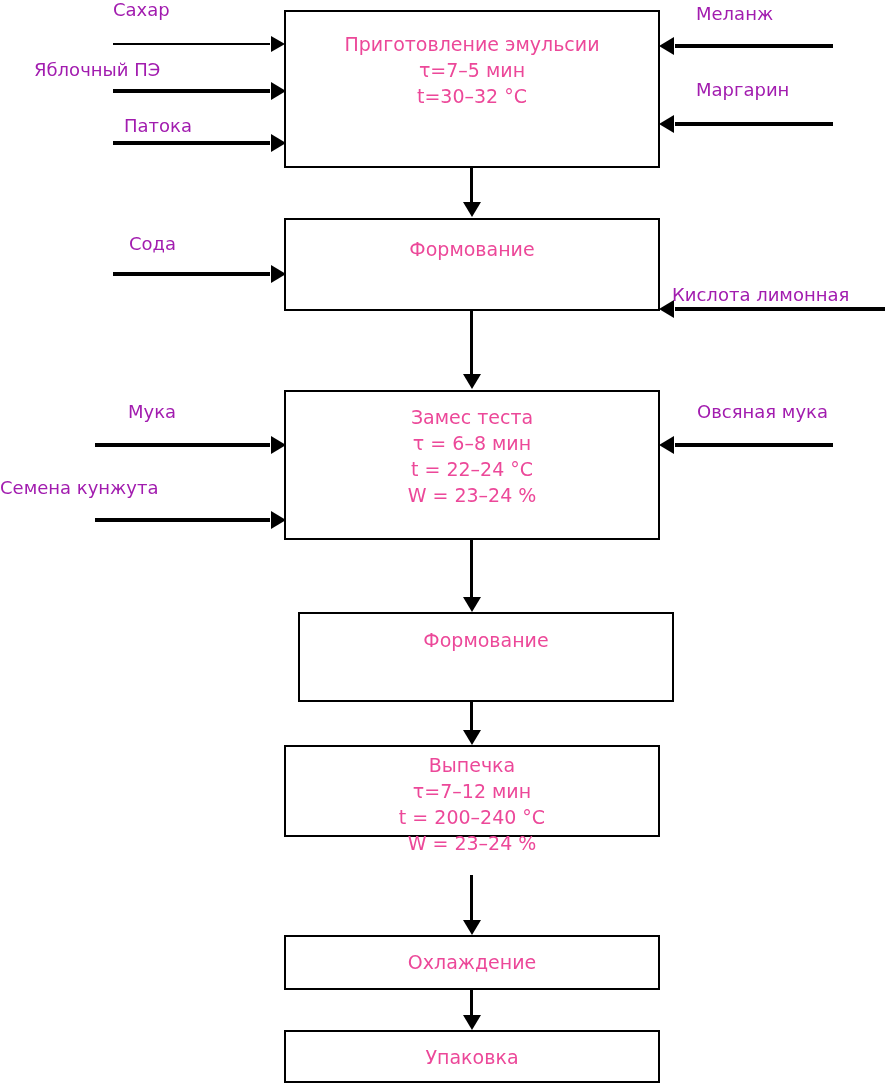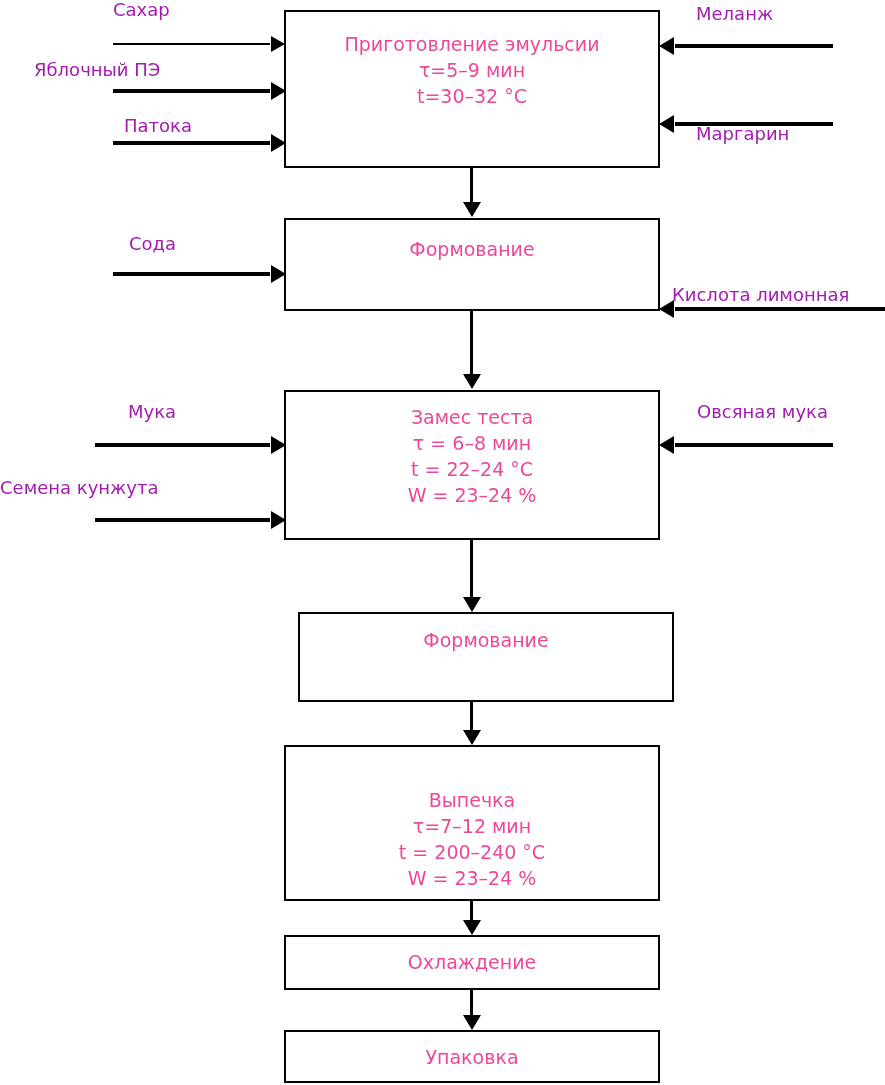--- a/index.html
+++ b/index.html
@@ -99,21 +99,21 @@
 <div id="canvas">
 
   <div class="side-label" style="left:113px; top:0px;">Сахар</div>
   <div class="side-label" style="left:34px; top:60px;">Яблочный ПЭ</div>
   <div class="side-label" style="left:124px; top:116px;">Патока</div>
   <div class="side-label" style="left:129px; top:234px;">Сода</div>
   <div class="side-label" style="left:128px; top:402px;">Мука</div>
   <div class="side-label" style="left:0px; top:478px;">Семена кунжута</div>
 
   <div class="side-label" style="left:696px; top:4px;">Меланж</div>
-  <div class="side-label" style="left:696px; top:80px;margin-top:44px;">Маргарин</div>
+  <div class="side-label" style="left:696px; top:80px;">Маргарин</div>
   <div class="side-label" style="left:672px; top:285px;">Кислота лимонная</div>
   <div class="side-label" style="left:697px; top:402px;">Овсяная мука</div>
 
   <div class="h-arrow thin to-right" style="left:113px; top:43px; width:157px;">
       <span class="head"></span>
     </div>
 
   <div class="h-arrow to-right" style="left:113px; top:89px; width:157px;">
       <span class="head"></span>
     </div>
@@ -169,40 +169,40 @@
   <div class="v-arrow" style="left:470px; top:875px; height:45px;">
       <span class="head"></span>
     </div>
 
   <div class="v-arrow" style="left:470px; top:990px; height:25px;">
       <span class="head"></span>
     </div>
 
   <div class="box" style="left:284px; top:10px; width:376px; height:158px; padding-top:19px;">
     <div class="box-line">Приготовление эмульсии</div>
-    <div class="box-line">τ=5–9 мин</div>
+    <div class="box-line">τ=7–5 мин</div>
     <div class="box-line">t=30–32 °C</div>
   </div>
 
   <div class="box" style="left:284px; top:218px; width:376px; height:93px; padding-top:16px;">
     <div class="box-line">Формование</div>
   </div>
 
   <div class="box" style="left:284px; top:390px; width:376px; height:150px; padding-top:12px;">
     <div class="box-line">Замес теста</div>
     <div class="box-line">τ = 6–8 мин</div>
     <div class="box-line">t = 22–24 °C</div>
     <div class="box-line">W = 23–24 %</div>
   </div>
 
   <div class="box" style="left:284px; top:612px; width:376px; height:90px; padding-top:13px;margin-left:14px;">
     <div class="box-line">Формование</div>
   </div>
 
-  <div class="box" style="left:284px; top:745px; width:376px; height:156px; padding-top:32px;justify-content:center;">
+  <div class="box" style="left:284px; top:745px; width:376px; height:92px; padding-top:5px;">
     <div class="box-line">Выпечка</div>
     <div class="box-line">τ=7–12 мин</div>
     <div class="box-line">t = 200–240 °C</div>
     <div class="box-line">W = 23–24 %</div>
   </div>
 
   <div class="box" style="left:284px; top:1030px; width:376px; height:53px; padding-top:12px;">
     <div class="box-line">Упаковка</div>
   </div>
 

